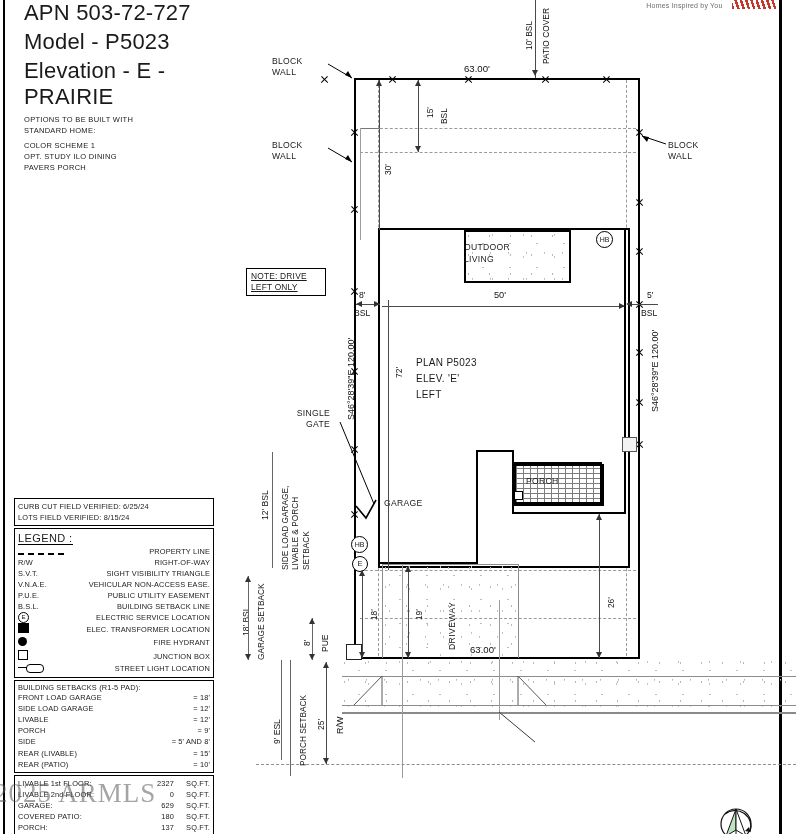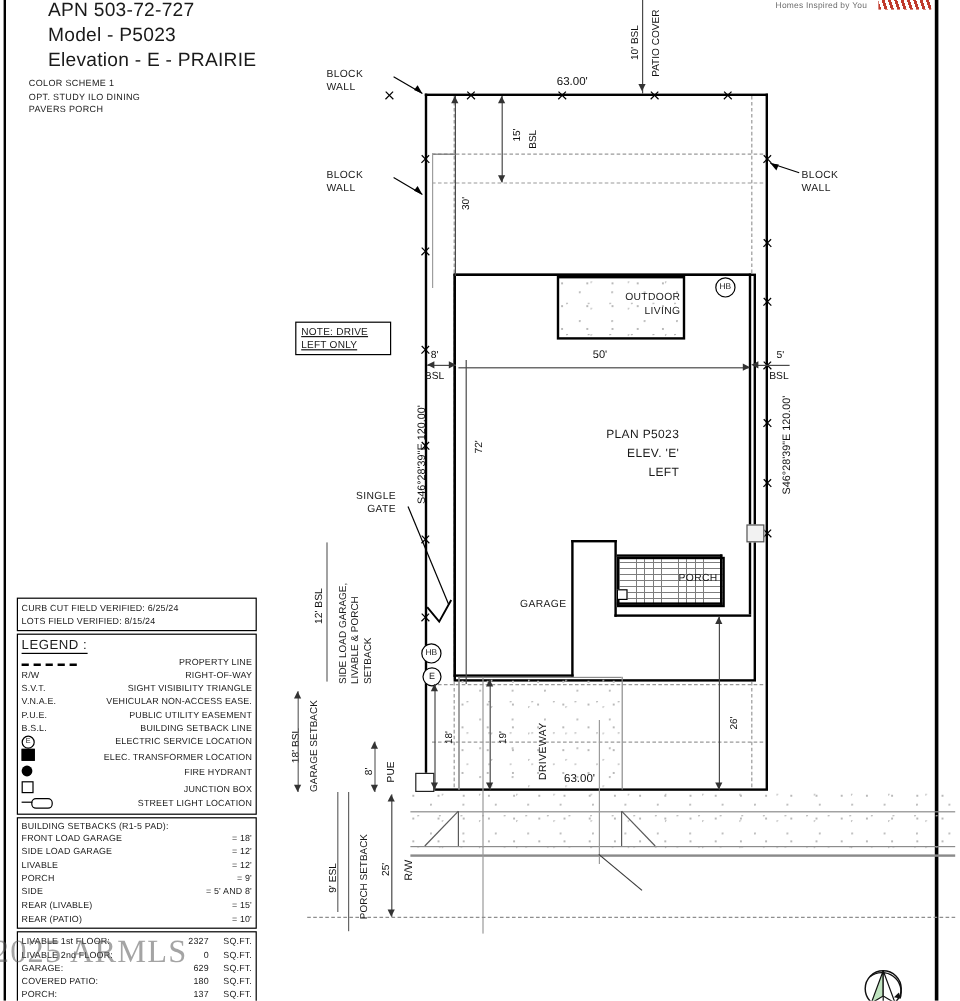--- a/index.html
+++ b/index.html
@@ -9,21 +9,21 @@
   }
   .page{position:absolute;inset:0;}
   .ctr{text-align:center;}
 
   
   .frame-left{position:absolute;left:3px;top:0;width:2px;height:834px;background:#000;}
   .frame-right{position:absolute;left:779px;top:0;width:3px;height:834px;background:#000;}
 
   
   #title-block{position:absolute;left:24px;top:0px;width:210px;}
-  #title-block .t1{font-size:16px;letter-spacing:.2px;margin:0 0 3px 16px;}
+  #title-block .t1{font-size:22px;letter-spacing:.2px;margin:0 0 3px 0;}
   #title-block .t-small{font-size:7.5px;letter-spacing:.3px;line-height:1.42;margin-top:5px;}
   #title-block .t-small2{font-size:7.5px;letter-spacing:.3px;line-height:1.42;margin-top:5px;}
 
   
   #info-stack{position:absolute;left:14px;top:498px;width:200px;font-size:7.4px;letter-spacing:.15px;}
   .tbl-box{border:1.4px solid #000;padding:2px 3px;margin-bottom:2px;background:#fff;}
   .verif-line{display:block;line-height:1.5;}
   .legend-title{font-size:11px;letter-spacing:.4px;border-bottom:1.2px solid #000;display:inline-block;padding-bottom:0px;margin:1px 0 2px 0;}
   .leg-row{display:flex;justify-content:space-between;align-items:center;line-height:1.47;}
   .leg-sym{width:52px;flex:0 0 52px;font-size:7.4px;}
@@ -60,21 +60,21 @@
   .dim-h{position:absolute;height:1px;background:#4a4a4a;}
   .dim-v{position:absolute;width:1px;background:#4a4a4a;}
   .arrw{position:absolute;width:0;height:0;}
   .arr-up{border-left:3px solid transparent;border-right:3px solid transparent;border-bottom:6px solid #333;}
   .arr-dn{border-left:3px solid transparent;border-right:3px solid transparent;border-top:6px solid #333;}
   .arr-lt{border-top:3px solid transparent;border-bottom:3px solid transparent;border-right:6px solid #333;}
   .arr-rt{border-top:3px solid transparent;border-bottom:3px solid transparent;border-left:6px solid #333;}
 
   .dlabel{position:absolute;font-size:8.3px;color:#111;white-space:pre;}
   .dlabel-v{position:absolute;font-size:8.3px;color:#111;white-space:pre;transform:rotate(-90deg);transform-origin:0 0;}
-  .glabel{position:absolute;font-size:8.6px;letter-spacing:.3px;white-space:pre;text-align:right;}
+  .glabel{position:absolute;font-size:8.6px;letter-spacing:.3px;white-space:pre;text-align:left;}
 
   .hb-circ{position:absolute;width:15px;height:15px;border:1.2px solid #000;border-radius:50%;font-size:7px;line-height:15px;text-align:center;background:#fff;}
   .e-circ{position:absolute;width:14px;height:14px;border:1.2px solid #000;border-radius:50%;font-size:7.5px;line-height:14px;text-align:center;background:#fff;}
 
   .note-box{position:absolute;border:1.3px solid #000;background:#fff;font-size:8.4px;line-height:1.33;padding:2px 4px;letter-spacing:.2px;}
 
   .conc{background-image:
      radial-gradient(circle at 12% 22%, #b9b9b9 .7px, transparent .9px),
      radial-gradient(circle at 63% 48%, #bdbdbd .7px, transparent .9px),
      radial-gradient(circle at 36% 80%, #b5b5b5 .6px, transparent .9px),
@@ -106,20 +106,24 @@
 
 <div class="page">
 
   <div class="frame-left"></div>
   <div class="frame-right"></div>
 
   <div id="title-block">
     <div class="t1">APN 503-72-727</div>
     <div class="t1">Model - P5023</div>
     <div class="t1">Elevation - E - PRAIRIE</div>
+    <div class="t-small">
+      <div>OPTIONS TO BE BUILT WITH</div>
+      <div>STANDARD HOME:</div>
+    </div>
     <div class="t-small2">
       <div>COLOR  SCHEME  1</div>
       <div>OPT.  STUDY  ILO  DINING</div>
       <div>PAVERS  PORCH</div>
     </div>
   </div>
 
   <div id="logo">
     <span class="tagline">Homes Inspired by You</span>
     <span class="swoosh"></span>

